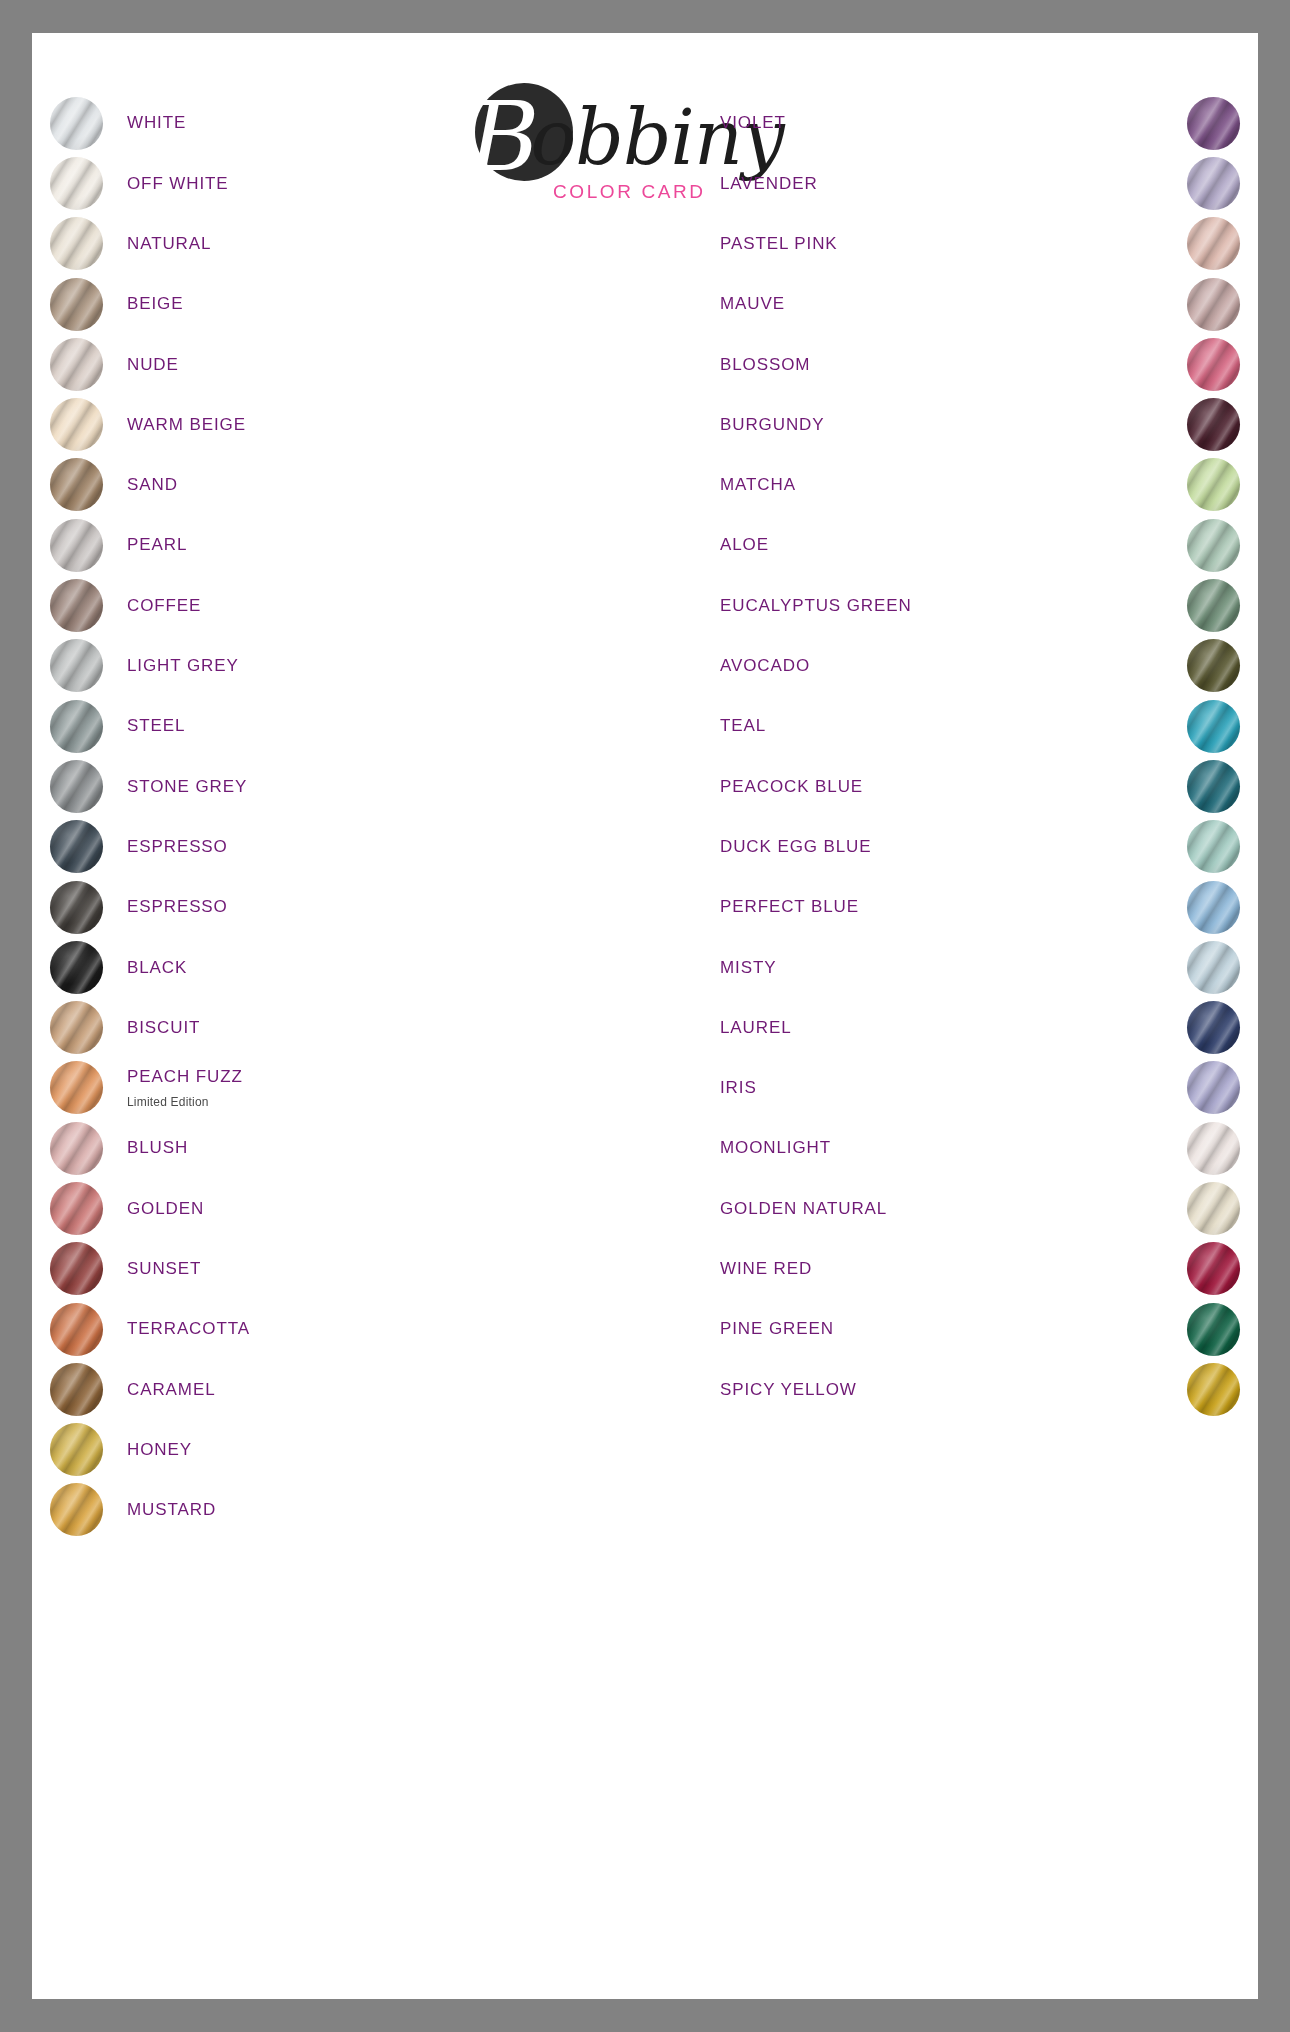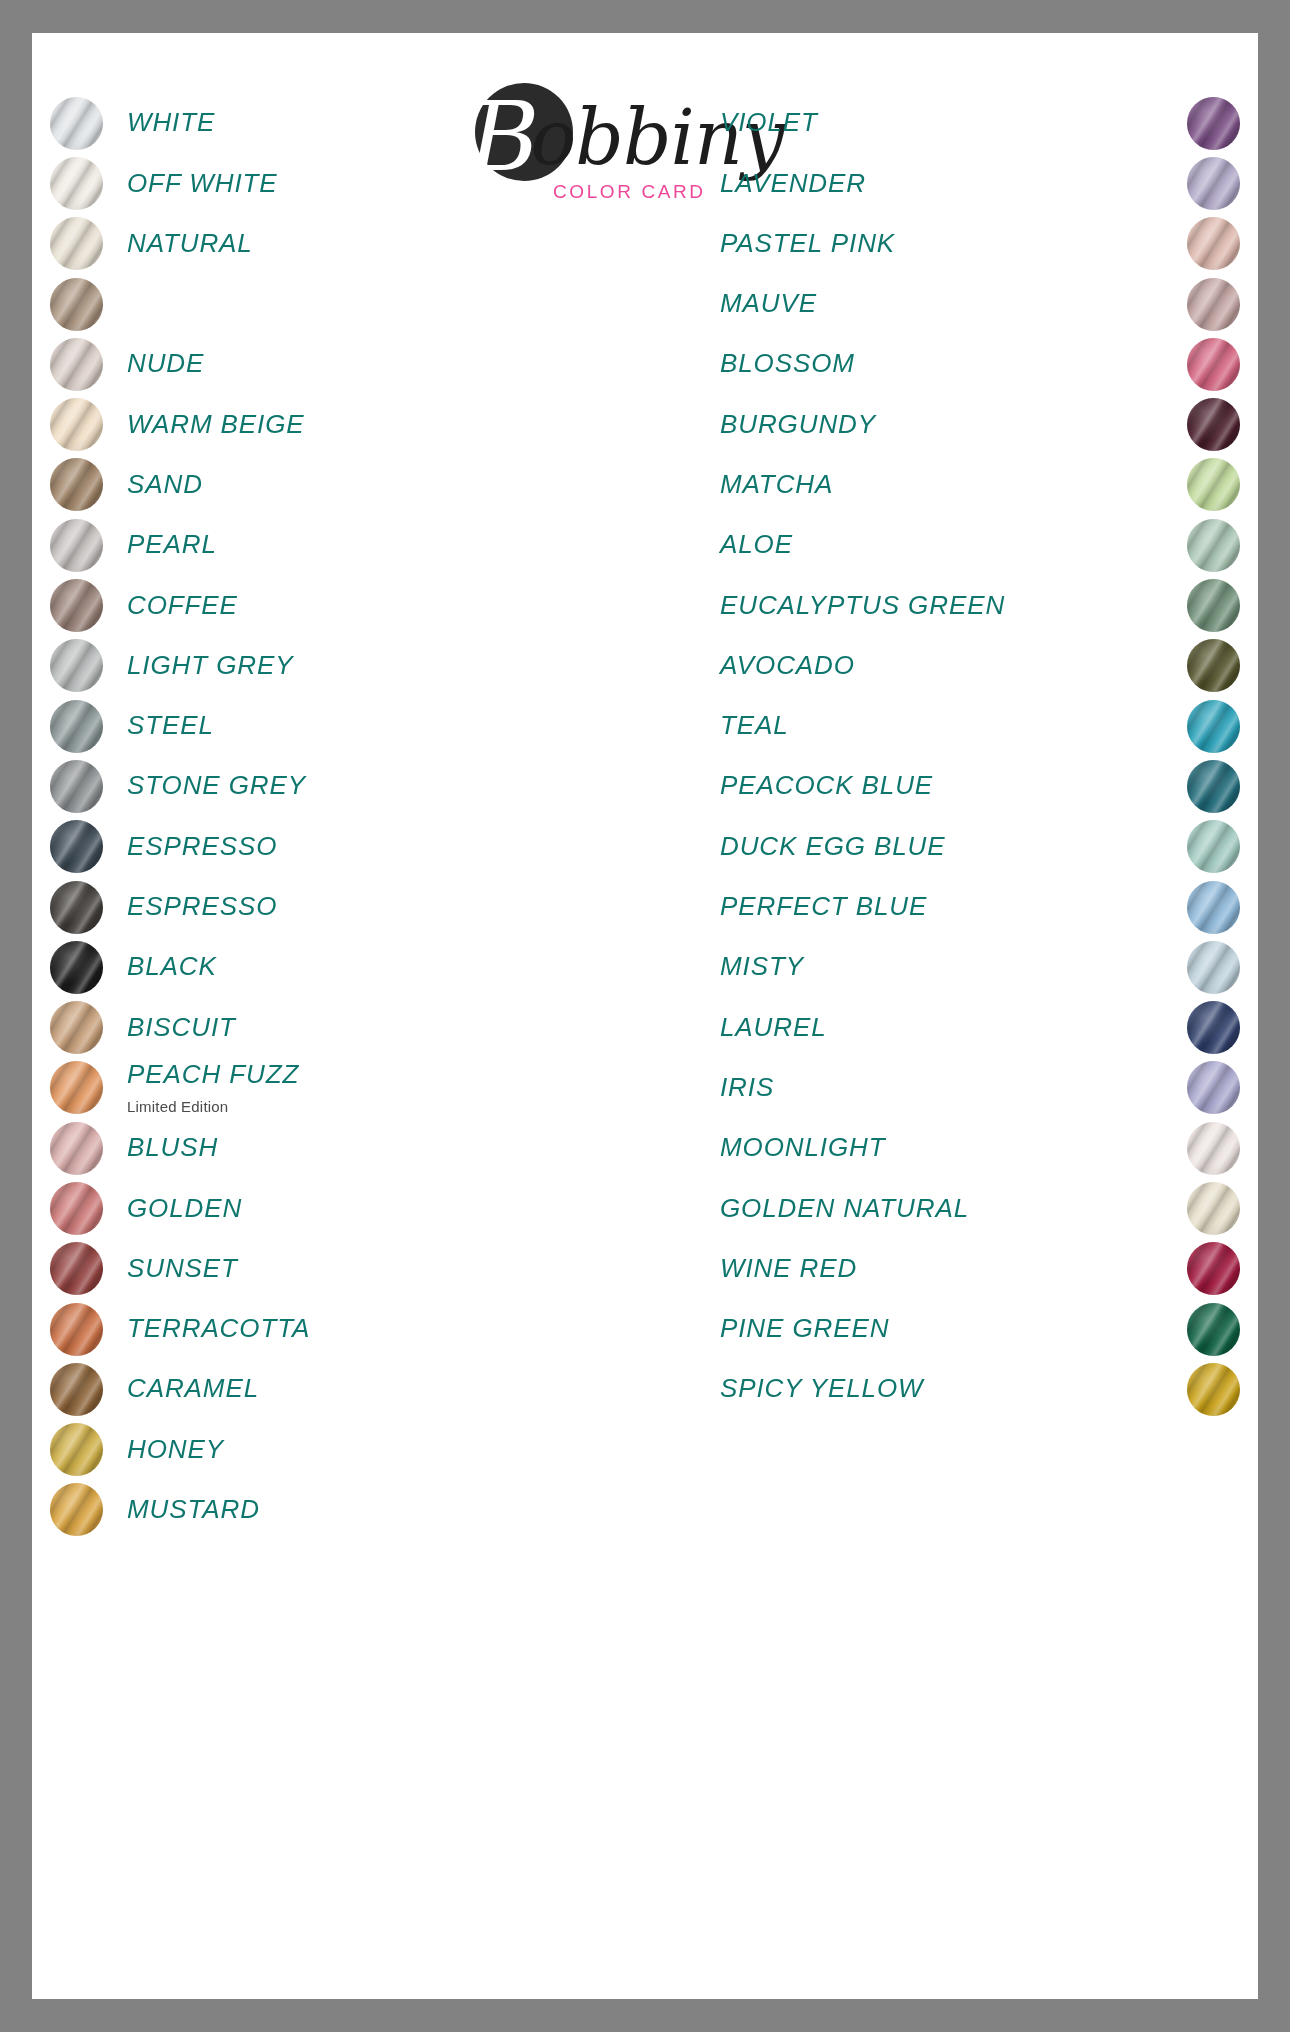--- a/index.html
+++ b/index.html
@@ -139,30 +139,29 @@
     padding-left: 24px;
     min-width: 0;
   }
   #col-right .label-wrap {
     padding-left: 0;
     padding-right: 24px;
   }
 
   .label {
     font-family: "Liberation Sans", sans-serif;
-    font-size: 26px;
+    font-size: 17px;
     letter-spacing: 0.9px;
-    color: #0f766e;
+    color: #701a75;
     white-space: nowrap;
     line-height: 1.15;
-    font-style: italic;
   }
   .sublabel {
     font-family: "Liberation Sans", sans-serif;
-    font-size: 15px;
+    font-size: 12px;
     letter-spacing: 0.2px;
     color: #4a4a4a;
     white-space: nowrap;
     line-height: 1.1;
     margin-top: 9px;
   }
 </style>
 </head>
 <body style="background: rgb(130, 130, 130);">
 
@@ -190,20 +189,23 @@
         </div>
       </div>
       <div class="swatch-row">
         <div class="swatch" style="background: rgb(232, 224, 210);"></div>
         <div class="label-wrap">
           <div class="label">NATURAL</div>
         </div>
       </div>
       <div class="swatch-row">
         <div class="swatch" style="background: rgb(171, 149, 128);"></div>
+        <div class="label-wrap">
+          <div class="label">BEIGE</div>
+        </div>
       </div>
       <div class="swatch-row">
         <div class="swatch" style="background: rgb(217, 205, 198);"></div>
         <div class="label-wrap">
           <div class="label">NUDE</div>
         </div>
       </div>
       <div class="swatch-row">
         <div class="swatch" style="background: rgb(239, 220, 194);"></div>
         <div class="label-wrap">

